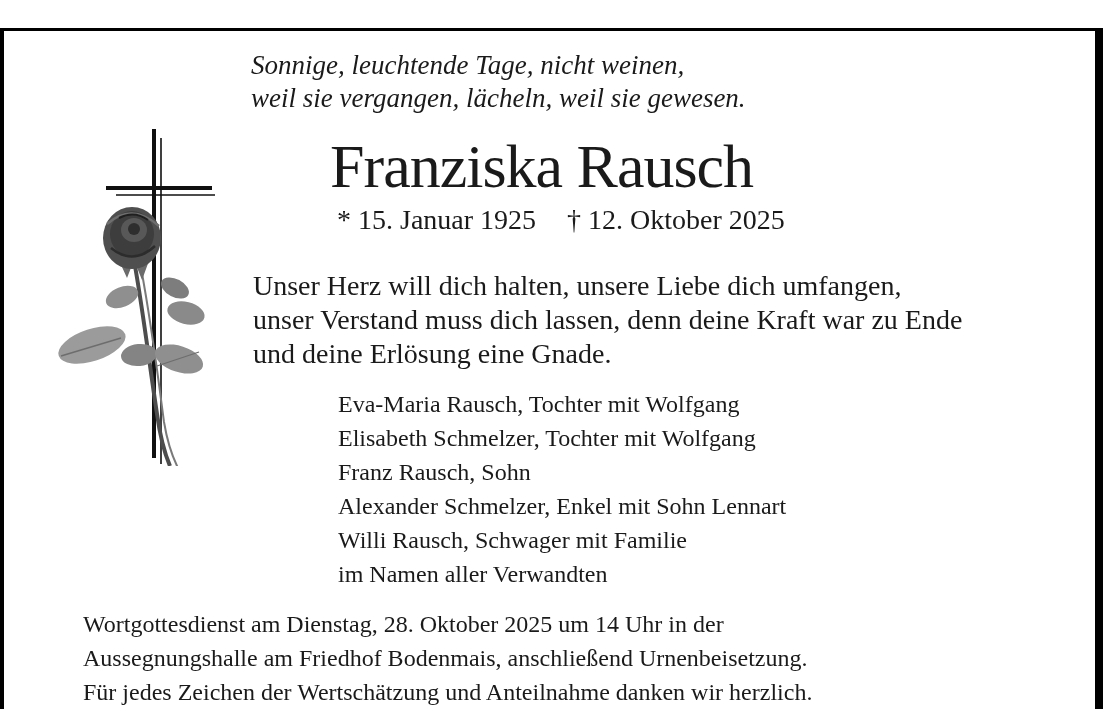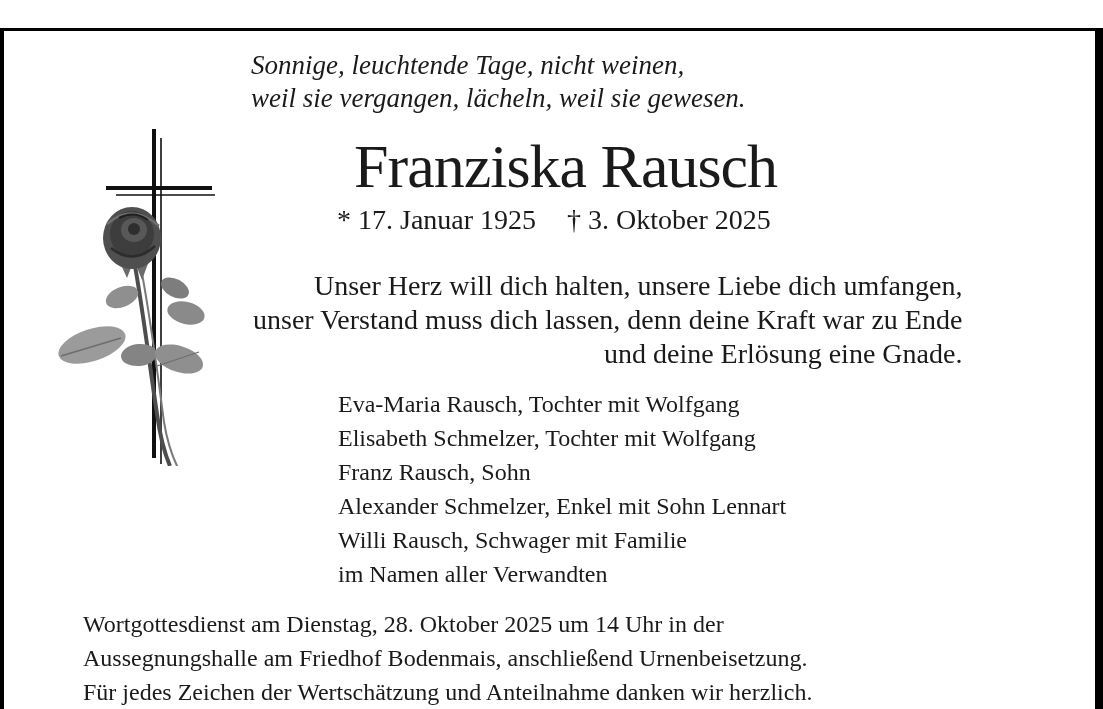--- a/index.html
+++ b/index.html
@@ -33,21 +33,21 @@
     position: absolute;
     left: 247px;
     top: 18px;
     font-size: 27px;
     line-height: 33px;
     font-style: italic;
     white-space: pre-line;
   }
   .name-row {
     position: absolute;
-    left: 350px;
+    left: 326px;
     top: 104px;
     display: flex;
     align-items: baseline;
     gap: 15px;
     white-space: nowrap;
     flex-direction: column;
   }
   .deceased-name {
     font-size: 62px;
     line-height: 62px;
@@ -67,21 +67,20 @@
   .death-date {
     margin-left: 24px;
   }
   .tribute {
     position: absolute;
     left: 249px;
     top: 238px;
     font-size: 28px;
     line-height: 34px;
     white-space: pre-line;
-    text-align: right;
   }
   .mourners {
     position: absolute;
     left: 334px;
     top: 356px;
     font-size: 24px;
     line-height: 34px;
     white-space: pre-line;
   }
   .service {
@@ -134,22 +133,22 @@
   </svg>
 
   <div class="epigraph">Sonnige, leuchtende Tage, nicht weinen,
 weil sie vergangen, lächeln, weil sie gewesen.</div>
 
   <div class="name-row">
     <span class="deceased-name">Franziska Rausch</span>
   </div>
 
   <div class="dates-row">
-    <span class="birth-date">* 17. Januar 1925</span>
-    <span class="death-date">† 3. Oktober 2025</span>
+    <span class="birth-date">* 15. Januar 1925</span>
+    <span class="death-date">† 12. Oktober 2025</span>
   </div>
 
   <div class="tribute">Unser Herz will dich halten, unsere Liebe dich umfangen,
 unser Verstand muss dich lassen, denn deine Kraft war zu Ende
 und deine Erlösung eine Gnade.</div>
 
   <div class="mourners">Eva-Maria Rausch, Tochter mit Wolfgang
 Elisabeth Schmelzer, Tochter mit Wolfgang
 Franz Rausch, Sohn
 Alexander Schmelzer, Enkel mit Sohn Lennart

